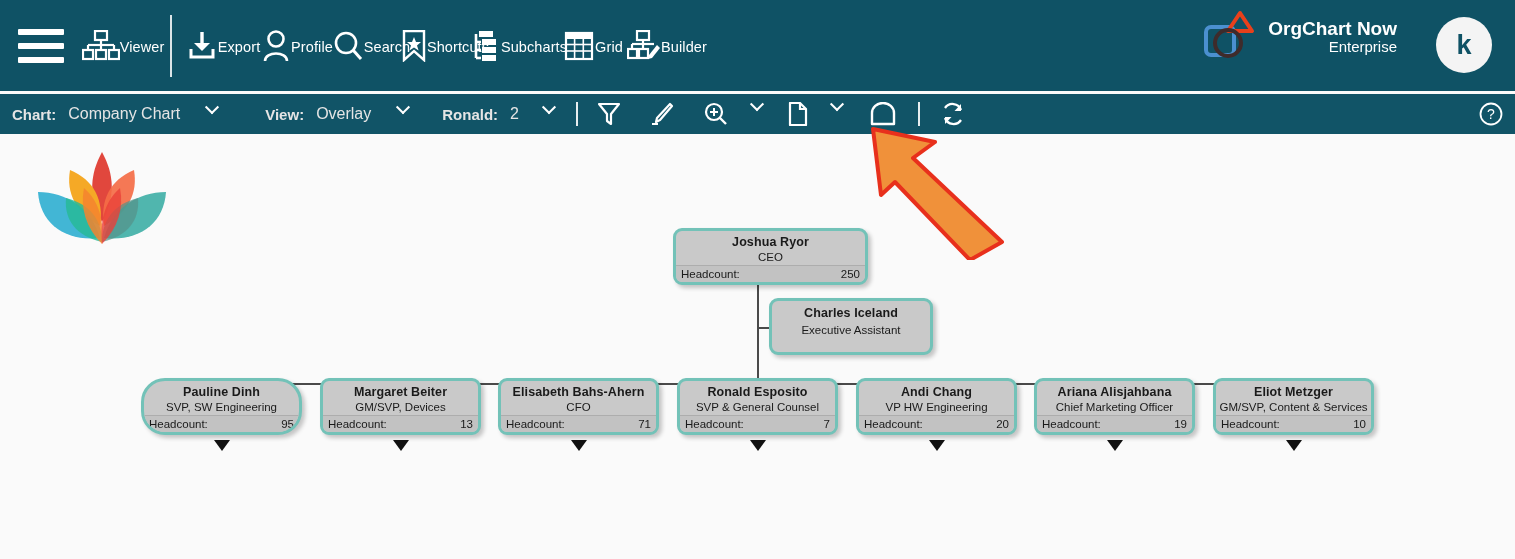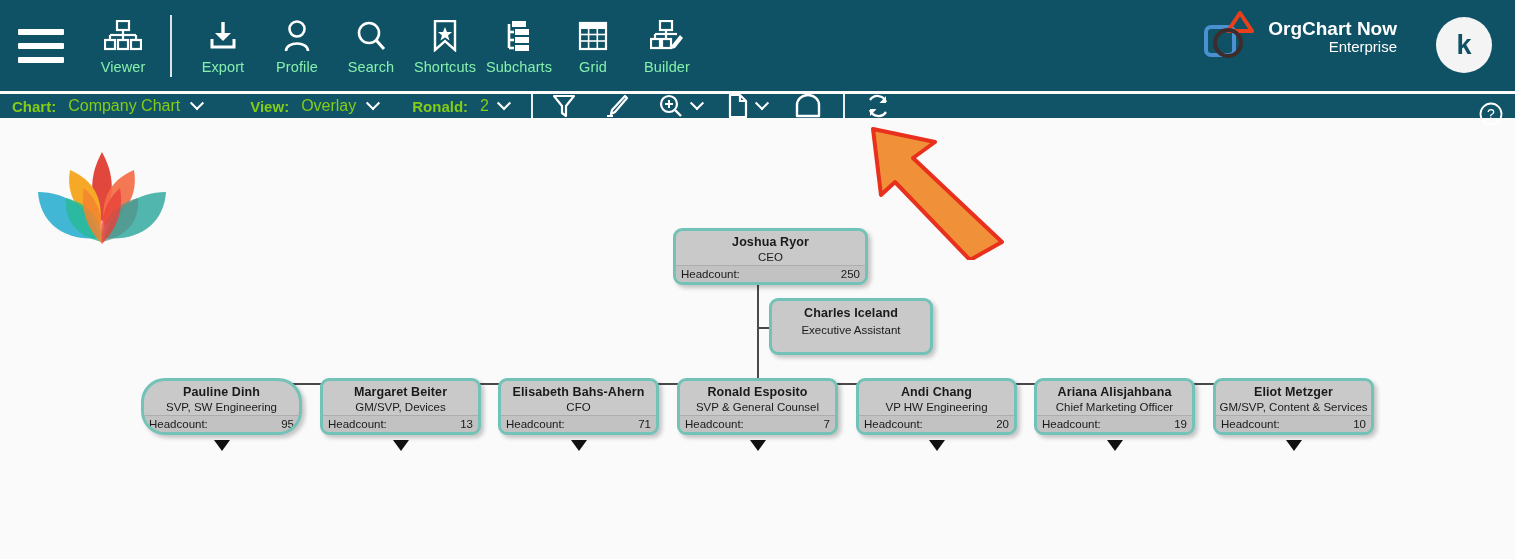--- a/index.html
+++ b/index.html
@@ -21,23 +21,23 @@
   .hamburger {
     width: 46px; height: 34px;
     margin-left: 18px; margin-right: 22px;
     display: flex; flex-direction: column; justify-content: space-between;
     cursor: pointer;
   }
   .hamburger span { display: block; height: 6px; background: #fff; border-radius: 1px; }
 
   .tb-item {
     width: 74px; height: 74px;
-    display: flex; flex-direction: column;
+    display: flex; flex-direction: row;
     align-items: center; justify-content: center;
-    color: #86efac; cursor: pointer;
+    color: #ffffff; cursor: pointer;
   }
   .tb-item .ic { height: 40px; display: flex; align-items: center; justify-content: center; }
   .tb-item .lbl { font-size: 14.5px; margin-top: 3px; letter-spacing: .1px; white-space: nowrap; }
   .tb-sep {
     width: 2px; height: 62px; background: #fff; opacity: .85;
     margin: 0 14px 0 10px;
   }
 
   
   .brand {
@@ -56,33 +56,33 @@
     font-size: 27px; font-weight: bold; cursor: pointer;
   }
 
   
   .sepline {
     position: absolute; left: 0; top: 91px; width: 1515px; height: 3px;
     background: #FBFBFB;
   }
   .subbar {
     position: absolute; left: 0; top: 94px;
-    width: 1515px; height: 24px;
+    width: 1515px; height: 40px;
     background: #115467;
     display: flex; align-items: center;
-    color: #84cc16;
+    color: #e5e5e5;
   }
   .sb-label { font-size: 15px; font-weight: bold; }
   .sb-value { font-size: 16px; }
   .chev {
     display: inline-block; width: 10px; height: 10px;
     border-right: 2px solid #fff; border-bottom: 2px solid #fff;
     transform: rotate(45deg) translate(-2px,-2px);
   }
-  .sb-group { display: flex; align-items: center; cursor: pointer; }
+  .sb-group { display: flex; align-items: flex-start; cursor: pointer; gap: 15px; }
   .vline { width: 2px; height: 24px; background: #fff; opacity: .9; }
   .sb-icon { display: flex; align-items: center; justify-content: center; cursor: pointer; }
   .help-icon { position: absolute; right: 12px; top: 8px; cursor: pointer; }
 
   
   .canvas {
     position: absolute; left: 0; top: 134px;
     width: 1515px; height: 425px;
     background: #FAFAFA;
     overflow: hidden;

